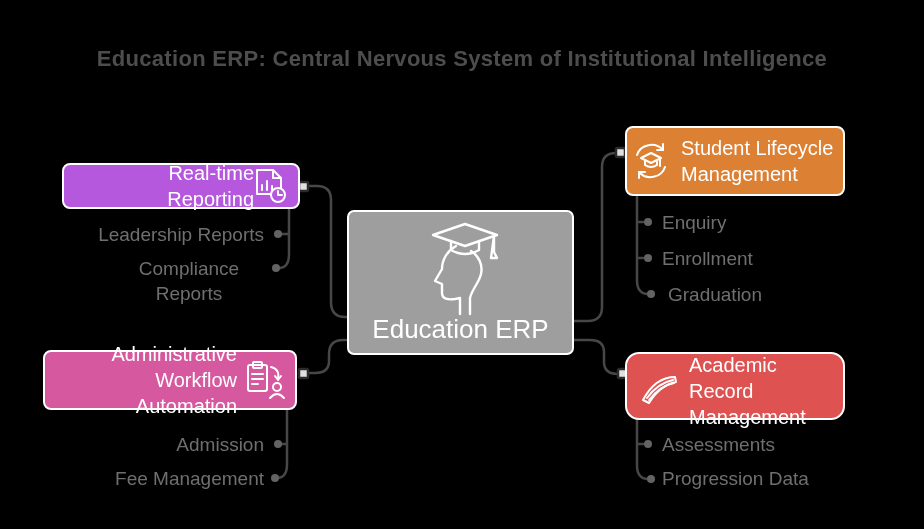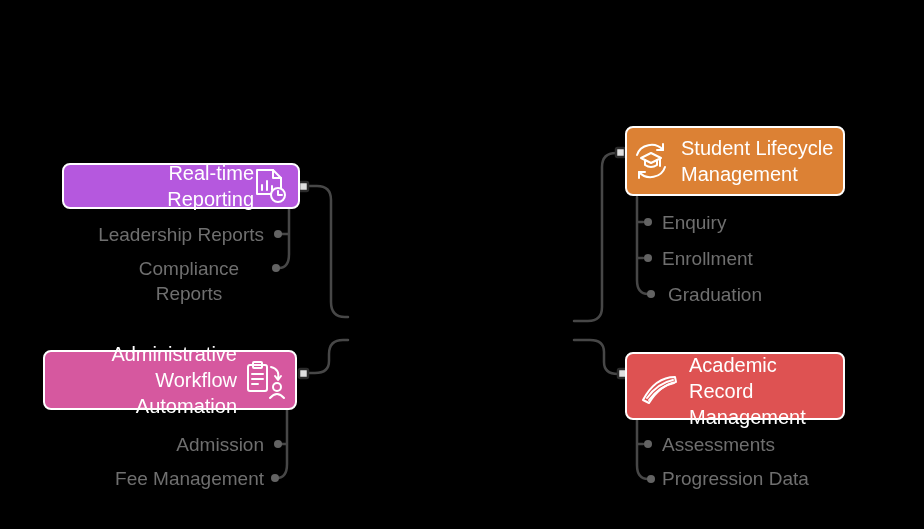--- a/index.html
+++ b/index.html
@@ -13,31 +13,32 @@
   .node .blabel{font-size:20px;font-weight:500;line-height:26px;text-align:right;}
   .center{left:347px;top:210px;width:227px;height:145px;border-radius:7px;
           flex-direction:column;justify-content:flex-start;}
   .center .cicon{margin-top:8px;}
   .center .clabel{font-size:26px;font-weight:500;margin-top:-2px;color:#fff;}
   .b-purple{left:62px;top:163px;width:238px;height:46px;padding:0 10px 0 16px;justify-content:space-between;}
   .b-orange{left:625px;top:126px;width:220px;height:70px;padding:0 8px 0 4px;}
   .b-orange .blabel{margin-left:10px;width:170px;text-align:left;}
   .b-pink{left:43px;top:350px;width:254px;height:60px;padding:0 10px 0 8px;justify-content:flex-end;}
   .b-pink .blabel{width:204px;text-align:right;margin-right:8px;}
-  .b-red{left:625px;top:352px;width:220px;height:68px;padding:10px 8px 0 12px;}
+  .b-red{left:625px;top:352px;width:220px;height:68px;padding:10px 8px 0 12px;border-radius:14px;}
   .b-red .blabel{margin-left:10px;width:170px;text-align:left;}
   .child{position:absolute;font-size:19px;color:#6f6f6f;line-height:25px;}
   .child.l{text-align:center;}
   .icon{flex:none;}
 </style>
 </head>
 <body>
 
 <div class="stage">
 
+  <h1 class="title">Education ERP: Central Nervous System of Institutional Intelligence</h1>
 
   <svg class="links" viewBox="0 0 924 529">
     <g fill="none" stroke="#474747" stroke-width="2.5" stroke-linecap="round">
       <path d="M305,186 H317 Q331,186 331,200 V302 Q331,317 345,317 H348"></path>
       <path d="M305,373 H315 Q329,373 329,361 V354 Q329,340 343,340 H348"></path>
       <path d="M574,321 H588 Q602,321 602,307 V167 Q602,153 616,153 H620"></path>
       <path d="M574,340 H590 Q604,340 604,352 V362 Q604,374 618,374 H622"></path>
       <path d="M289,209 V254 Q289,268 279,268 M289,234 H281"></path>
       <path d="M287,410 V464 Q287,478 277,478 M287,444 H280"></path>
       <path d="M637,197 V280 Q637,294 648,294 M637,222 H643 M637,258 H643"></path>
@@ -55,20 +56,30 @@
         <circle cx="651" cy="479" r="4"></circle>
     </g>
     <g fill="#e0e0e0" stroke="#2b2b2b" stroke-width="2.5">
       <rect x="299" y="182" width="9" height="9" rx="1.5"></rect>
       <rect x="299" y="369" width="9" height="9" rx="1.5"></rect>
       <rect x="616" y="148" width="9" height="9" rx="1.5"></rect>
       <rect x="618" y="369" width="9" height="9" rx="1.5"></rect>
     </g>
   </svg>
 
+  <div class="node center" style="background-color: rgb(158, 158, 158);">
+    <svg class="cicon icon" width="104" height="96" viewBox="0 0 104 96" fill="none" stroke="#fff" stroke-width="2.4" stroke-linecap="round" stroke-linejoin="round">
+      <path d="M47 26 C38 31 33 40 33 49 L26 61 L33 64 L33 73 C33 79 39 80 46 79 L51 78 L51 94"></path>
+      <path d="M62 31 C70 36 74 45 72 54 C70 63 63 69 61 78 L61 94"></path>
+      <polygon points="56,4 88,15 56,26 24,15"></polygon>
+      <path d="M42 21 V30 Q56 38 70 30 V21"></path>
+      <path d="M85 16 V32 L88 38 L82 38 Z"></path>
+    </svg>
+    <div class="clabel">Education ERP</div>
+  </div>
 
   <div class="node b-purple" style="background-color: rgb(181, 88, 222);">
     <span class="blabel">Real-time Reporting</span>
     <svg class="icon" width="34" height="38" viewBox="0 0 34 38" fill="none" stroke="#fff" stroke-width="2" stroke-linecap="round" stroke-linejoin="round">
       <path d="M3 3 H19 L27 11 V27 H3 Z"></path>
       <path d="M19 3 V11 H27"></path>
       <path d="M8 23 V18 M13 23 V14 M18 23 V19"></path>
       <circle cx="24" cy="28" r="7" fill="#b558de"></circle>
       <path d="M24 24 V28 H28"></path>
     </svg>

